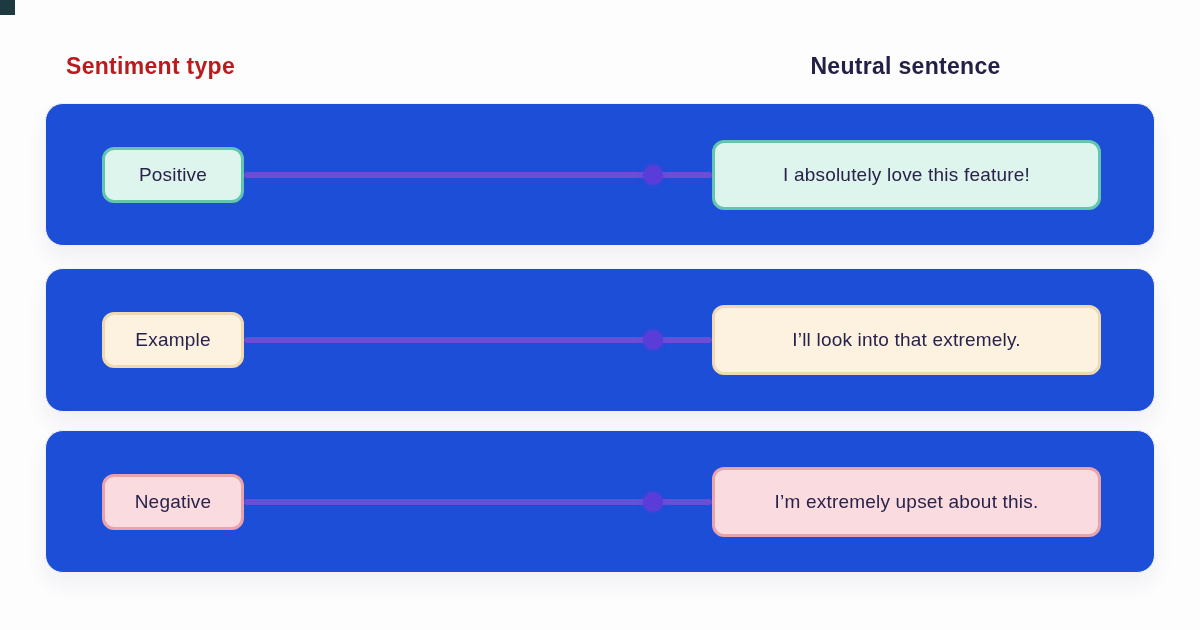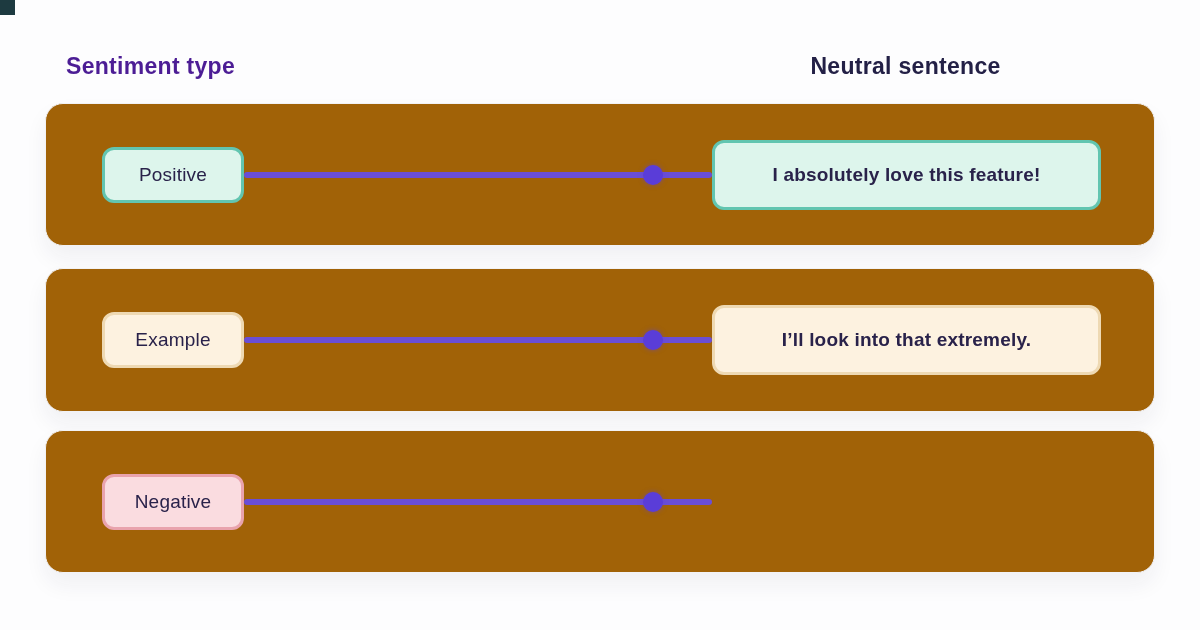--- a/index.html
+++ b/index.html
@@ -19,21 +19,21 @@
     position: absolute; top: 53px;
     font-size: 23px; font-weight: 700;
     letter-spacing: 0.3px;
     color: #232046;
   }
   .col-header.left { left: 66px; }
   .col-header.right { left: 711px; width: 389px; text-align: center; }
 
   .card {
     position: absolute; left: 45px; width: 1110px; height: 143px;
-    background: #a16207;
+    background: #1d4ed8;
     border: 1px solid #f2f2f5;
     border-radius: 18px;
     box-shadow: 0 12px 22px rgba(40, 40, 70, 0.06);
     display: flex; align-items: center;
   }
   .card.c1 { top: 103px; }
   .card.c2 { top: 268px; height: 144px; }
   .card.c3 { top: 430px; }
 
   .pill {
@@ -43,21 +43,21 @@
     color: #29224a;
     font-size: 19px; font-weight: 500;
     letter-spacing: 0.2px;
     flex: none;
   }
   .pill.label-pill {
     margin-left: 56px;
     width: 142px; height: 56px;
   }
   .pill.sentence-pill {
-    width: 389px; height: 70px; font-weight: bold;
+    width: 389px; height: 70px;
   }
 
   .connector {
     flex: none;
     width: 468px; height: 6px;
     position: relative;
     border-radius: 3px;
   }
   .connector .dot {
     position: absolute;
@@ -65,21 +65,21 @@
     width: 20px; height: 20px;
     border-radius: 50%;
     box-shadow: 0 0 5px rgba(95, 64, 216, 0.55);
   }
 </style>
 </head>
 <body style="background: rgb(253, 253, 254);">
 
 <div class="corner-mark" style="background: rgb(29, 58, 64);"></div>
 
-<div class="col-header left" style="color: #4c1d95;">Sentiment type</div>
+<div class="col-header left" style="color: #b91c1c;">Sentiment type</div>
 <div class="col-header right" style="color: rgb(35, 32, 70);">Neutral sentence</div>
 
 <div class="card c1">
   <div class="pill label-pill" style="background: rgb(221, 245, 236); border-color: rgb(98, 197, 176);">
     <span>Positive</span>
   </div>
   <div class="connector" style="background: rgb(106, 78, 214);">
     <div class="dot" style="background: rgb(90, 61, 216);"></div>
   </div>
   <div class="pill sentence-pill" style="background: rgb(221, 245, 236); border-color: rgb(98, 197, 176);">
@@ -99,13 +99,16 @@
   </div>
 </div>
 
 <div class="card c3">
   <div class="pill label-pill" style="background: rgb(250, 220, 224); border-color: rgb(233, 163, 173);">
     <span>Negative</span>
   </div>
   <div class="connector" style="background: rgb(106, 78, 214);">
     <div class="dot" style="background: rgb(90, 61, 216);"></div>
   </div>
+  <div class="pill sentence-pill" style="background: rgb(250, 220, 224); border-color: rgb(233, 163, 173);">
+    <span>I’m extremely upset about this.</span>
+  </div>
 </div>
 
 </body></html>

